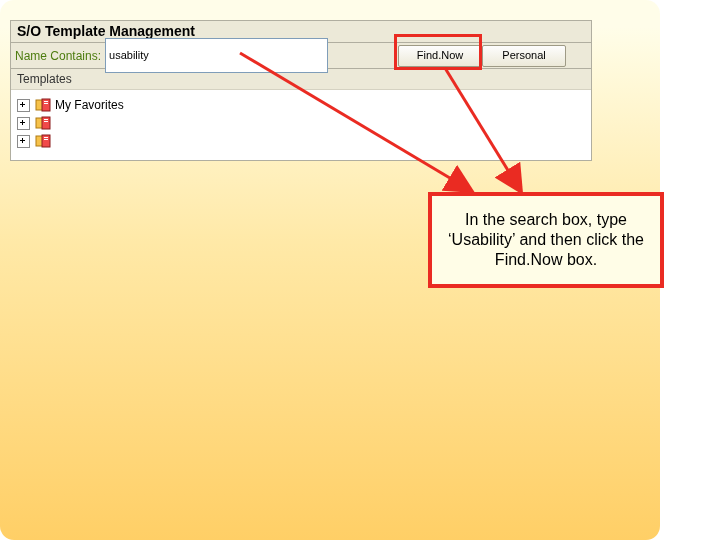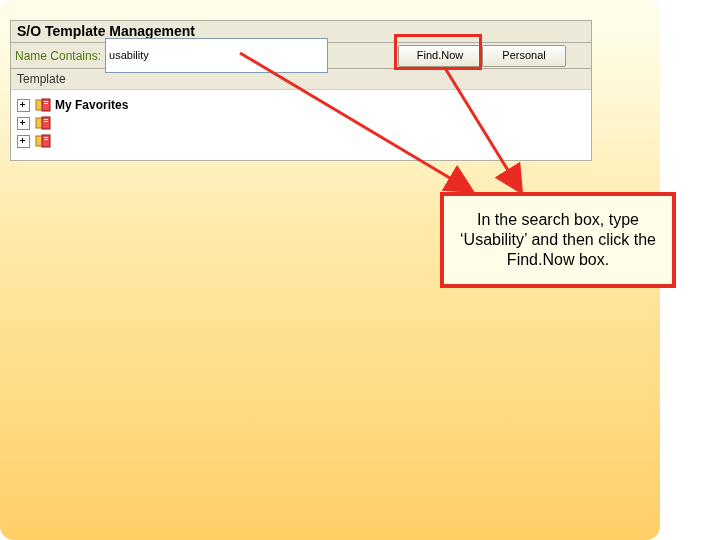--- a/index.html
+++ b/index.html
@@ -11,39 +11,39 @@
   .textbox{height:17px;width:215px;border:1px solid #7f9db9;background:#fff;font-size:11px;padding:8px 3px;line-height:17px;box-sizing:content-box;}
   .btn{height:20px;min-width:62px;background:linear-gradient(#fdfdfd,#ece9d8);border:1px solid #9e9a85;border-radius:2px;font-size:11px;color:#000;padding:0 10px;text-align:center;line-height:18px;cursor:default;}
   .find-highlight{position:absolute;border:3px solid #ea2b22;}
   .templates-header{height:20px;padding:0 6px;font-size:12px;line-height:20px;background:#ece9d8;border-bottom:1px solid #d5d2c2;color:#333;}
   .tree{background:#ffffff;padding:6px 4px 10px 4px;}
   .tree-row{display:flex;align-items:center;height:18px;}
   .exp{width:11px;height:11px;border:1px solid #8a8a8a;background:#fff;margin:0 3px 0 2px;position:relative;}
   .exp::before{content:"";position:absolute;left:2px;top:4px;width:5px;height:1px;background:#000;}
   .exp::after{content:"";position:absolute;left:4px;top:2px;width:1px;height:5px;background:#000;}
   .tree-icon{width:16px;height:14px;margin:0 4px 0 2px;}
-  .tree-text{font-weight:bold;font-size:12px;text-align:center;}
+  .tree-text{font-weight:normal;font-size:12px;text-align:center;}
   .callout{position:absolute;border:4px solid #ea2b22;background:#fffde7;padding:14px 14px;text-align:center;width:200px;font-size:16px;line-height:1.25;}
   .svg-overlay{position:absolute;left:0;top:0;width:720px;height:540px;pointer-events:none;}
 </style>
 </head>
 <body>
 
 <div class="slide">
 
   <div class="window">
     <div class="titlebar">S/O Template Management</div>
     <div class="toolbar">
       <span class="label">Name Contains:</span>
       <div class="textbox">usability</div>
       <div style="flex:0 0 70px"></div>
       <div class="btn">Find.Now</div>
       <div class="btn">Personal</div>
     </div>
-    <div class="templates-header">Template</div>
+    <div class="templates-header">Templates</div>
     <div class="tree">
       <div class="tree-row">
         <div class="exp"></div>
         <svg class="tree-icon" viewBox="0 0 16 14">
             <rect x="1" y="2" width="10" height="10" fill="#f6c24a" stroke="#b07b12"></rect>
             <rect x="7" y="1" width="8" height="12" fill="#f04a4a" stroke="#8a1c1c"></rect>
             <rect x="9" y="3" width="4" height="1" fill="#fff"></rect>
             <rect x="9" y="5" width="4" height="1" fill="#fff"></rect>
           </svg>
         <span class="tree-text">My Favorites</span>
@@ -74,17 +74,17 @@
   <svg class="svg-overlay">
     <defs>
       <marker id="ah" markerWidth="10" markerHeight="10" refX="8" refY="5" orient="auto">
         <path d="M0,0 L10,5 L0,10 Z" fill="#ea2b22"></path>
       </marker>
     </defs>
     <line x1="240" y1="53" x2="470" y2="190" stroke="#ea2b22" stroke-width="3" marker-end="url(#ah)"></line>
     <line x1="445" y1="68" x2="520" y2="190" stroke="#ea2b22" stroke-width="3" marker-end="url(#ah)"></line>
   </svg>
 
-  <div class="callout" style="left:440px;top:192px;">
+  <div class="callout" style="left:428px;top:192px;">
     <span>In the search box, type ‘Usability’ and then click the Find.Now box.</span>
   </div>
 
 </div>
 
 </body></html>

